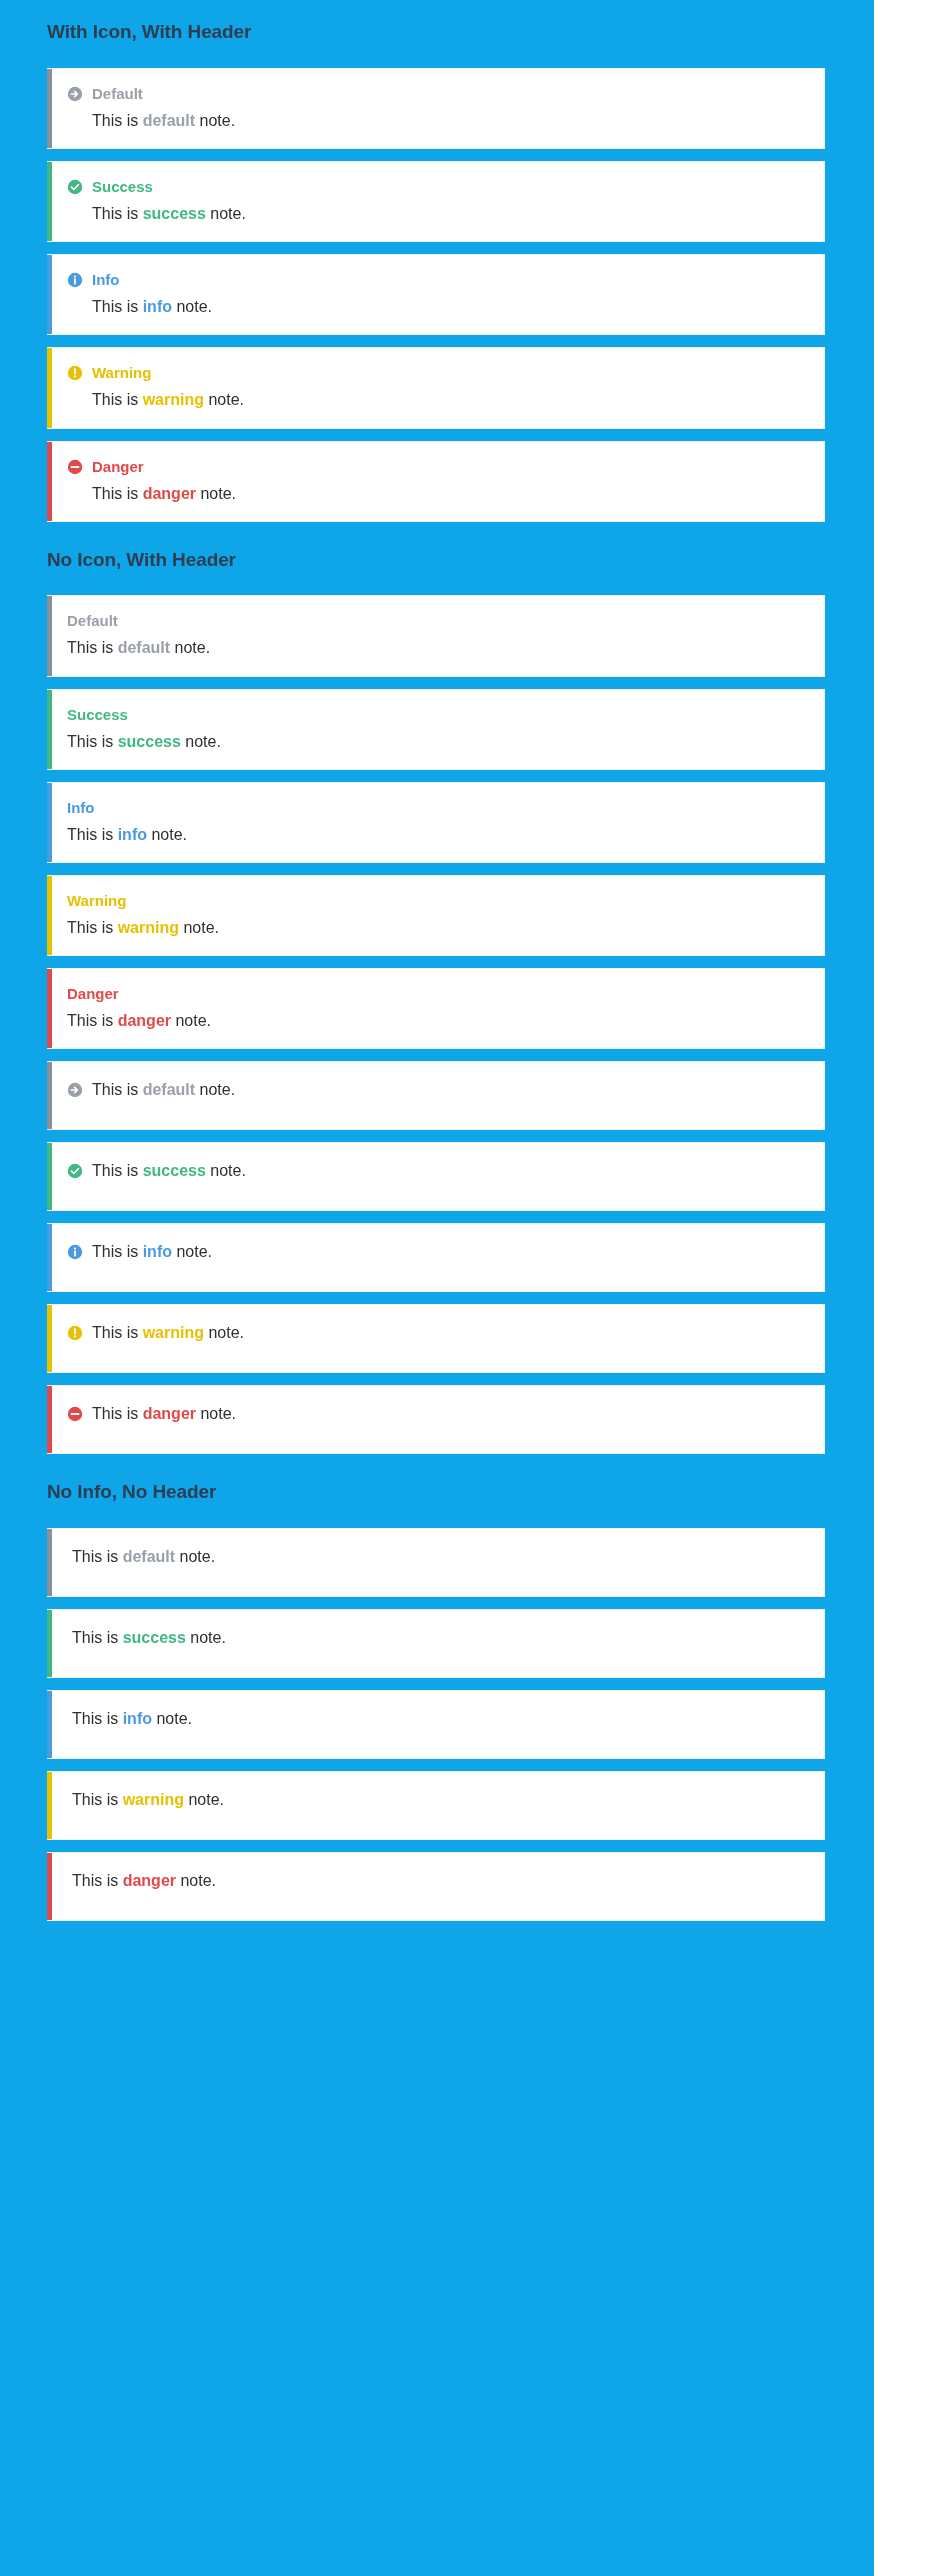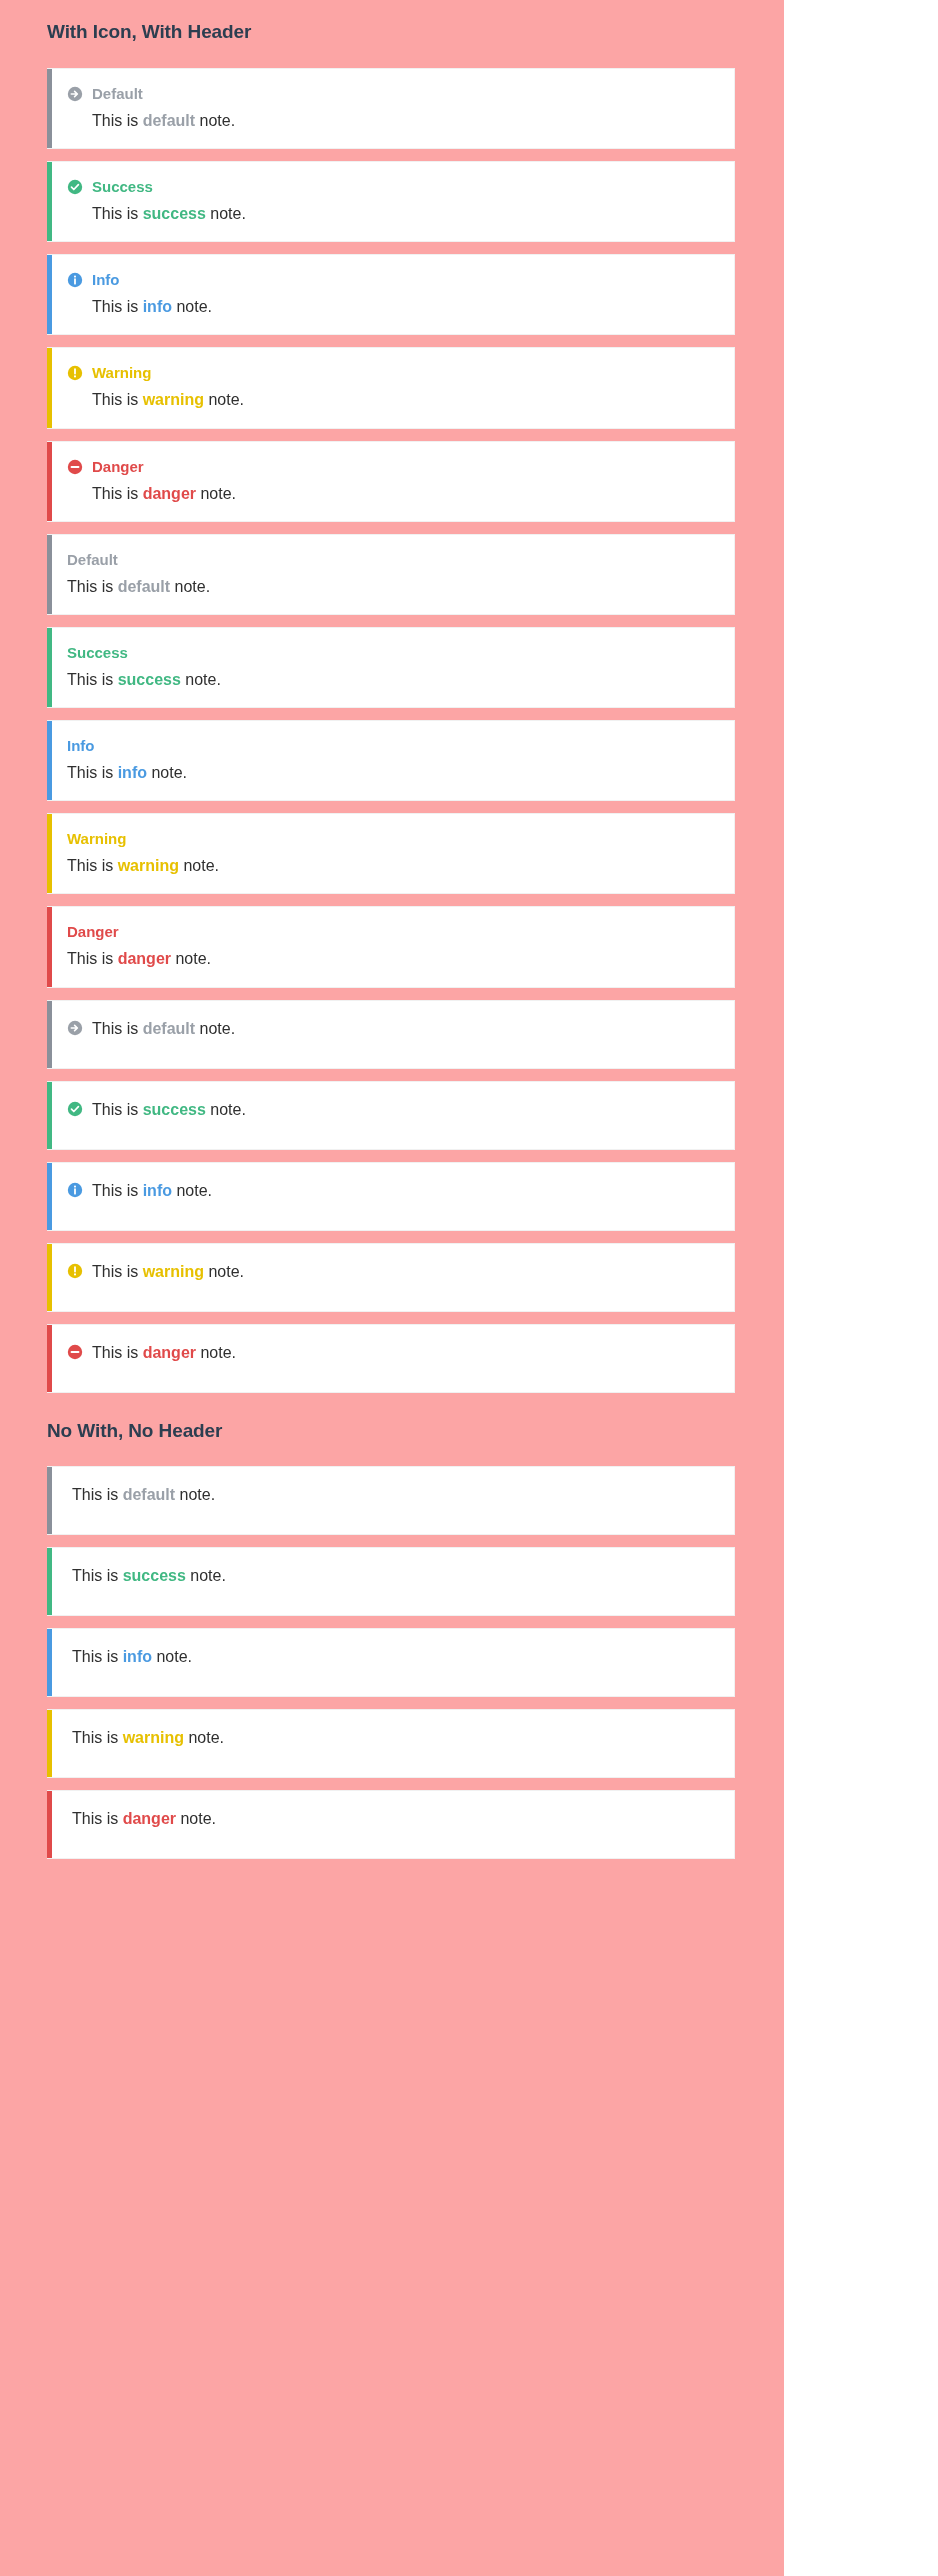--- a/index.html
+++ b/index.html
@@ -4,23 +4,23 @@
 <style>
   * { box-sizing: border-box; }
   html, body {
     margin: 0; padding: 0;
     width: 939px;
     background: #ffffff;
     font-family: "Liberation Sans", sans-serif;
     -webkit-font-smoothing: antialiased;
   }
   #page {
-    width: 784px;
+    width: 874px;
     min-height: 2576px;
-    background: #fca5a5;
+    background: #0ea5e9;
     padding: 0;
     position: relative;
   }
   .section { margin: 0; }
   .section-title {
     font-size: 19px;
     font-weight: bold;
     color: #2c3e50;
     letter-spacing: -0.1px;
     margin: 0;
@@ -188,20 +188,21 @@
             </span>
             <span class="hdr-label">Danger</span>
           </div>
           <div class="note-body">
             <span class="body-text"><span>This is </span><b class="c-danger">danger</b><span> note.</span></span>
           </div>
         </div>
       </div>
     </div>
     <div class="section">
+      <h2 class="section-title">No Icon, With Header</h2>
       <div class="notes">
         <div class="note default tone-default with-header no-icon">
           <span style="position: absolute; left: 0px; top: 0px; bottom: 0px; width: 5px; background: rgb(138, 144, 154);"></span>
           <div class="note-header">
             <span class="hdr-label">Default</span>
           </div>
           <div class="note-body">
             <span class="body-text"><span>This is </span><b class="c-default">default</b><span> note.</span></span>
           </div>
         </div>
@@ -303,21 +304,21 @@
                 <circle cx="8" cy="8" r="7.2" fill="currentColor"></circle>
                 <path d="M4.5 8h7" stroke="#ffffff" stroke-width="1.9" stroke-linecap="round"></path>
               </svg>
             </span>
             <span class="body-text"><span>This is </span><b class="c-danger">danger</b><span> note.</span></span>
           </div>
         </div>
       </div>
     </div>
     <div class="section">
-      <h2 class="section-title">No With, No Header</h2>
+      <h2 class="section-title">No Info, No Header</h2>
       <div class="notes">
         <div class="note default tone-default no-header no-icon">
           <span style="position: absolute; left: 0px; top: 0px; bottom: 0px; width: 5px; background: rgb(138, 144, 154);"></span>
           <div class="note-body">
             <span class="body-text"><span>This is </span><b class="c-default">default</b><span> note.</span></span>
           </div>
         </div>
         <div class="note success tone-success no-header no-icon">
           <span style="position: absolute; left: 0px; top: 0px; bottom: 0px; width: 5px; background: rgb(65, 184, 131);"></span>
           <div class="note-body">

